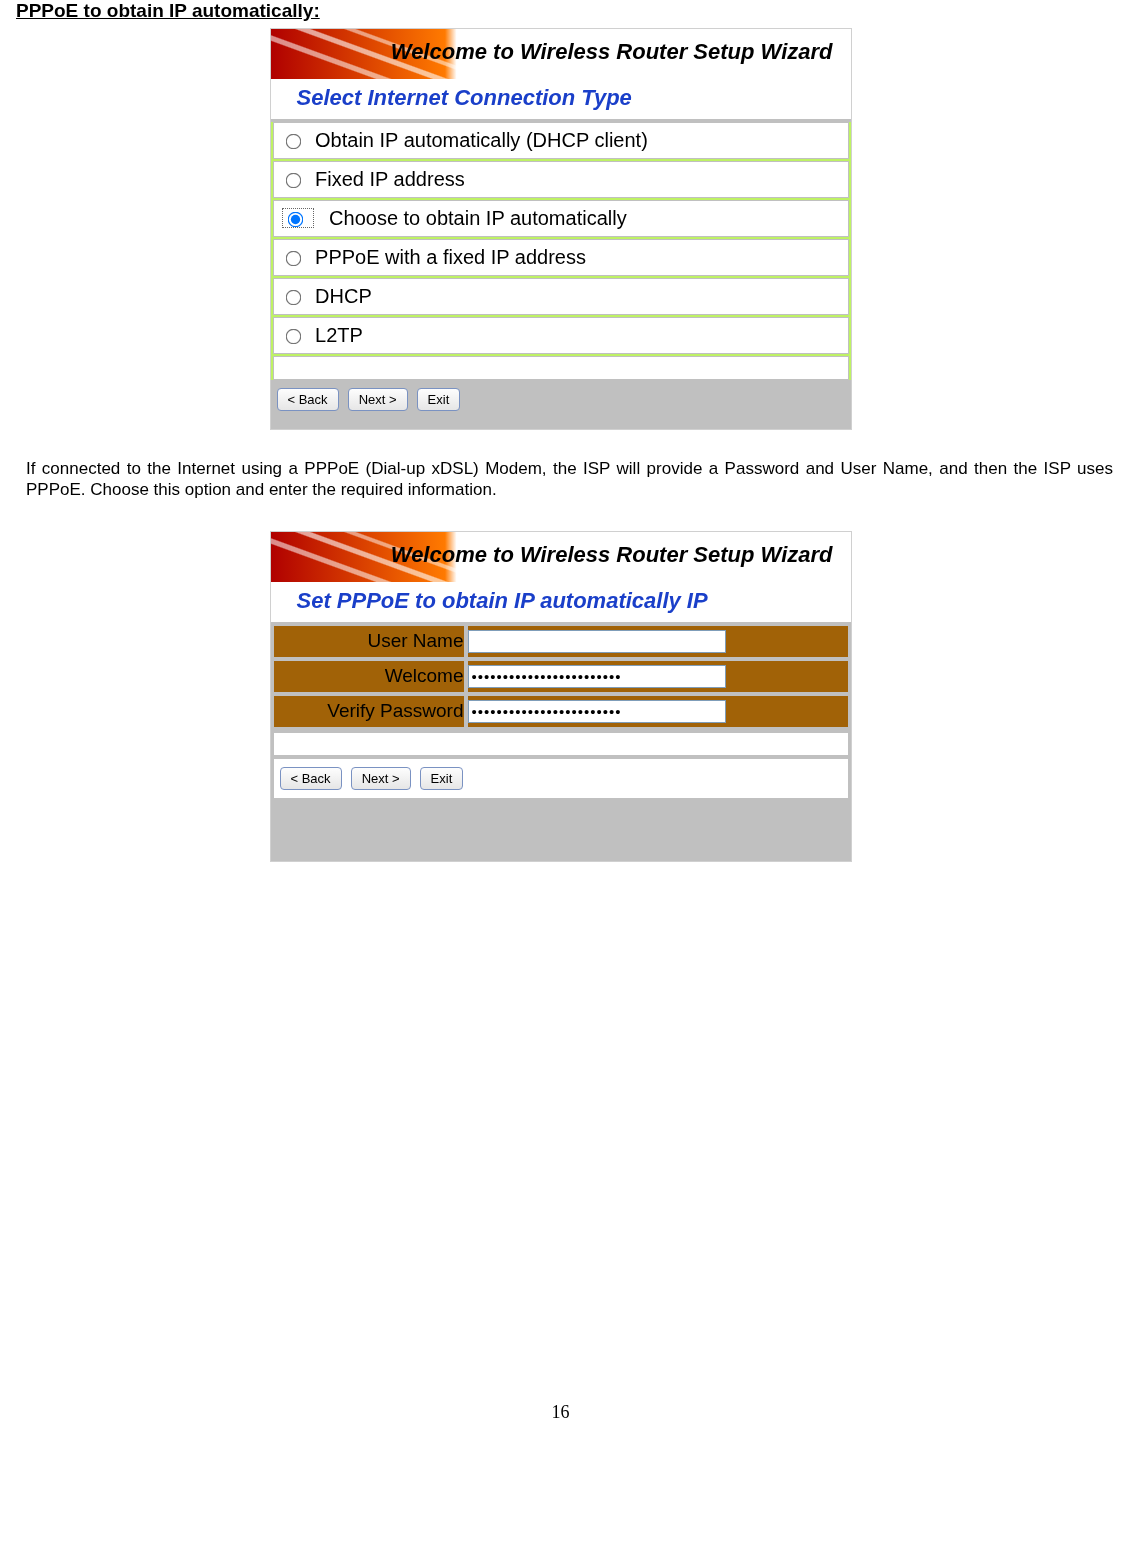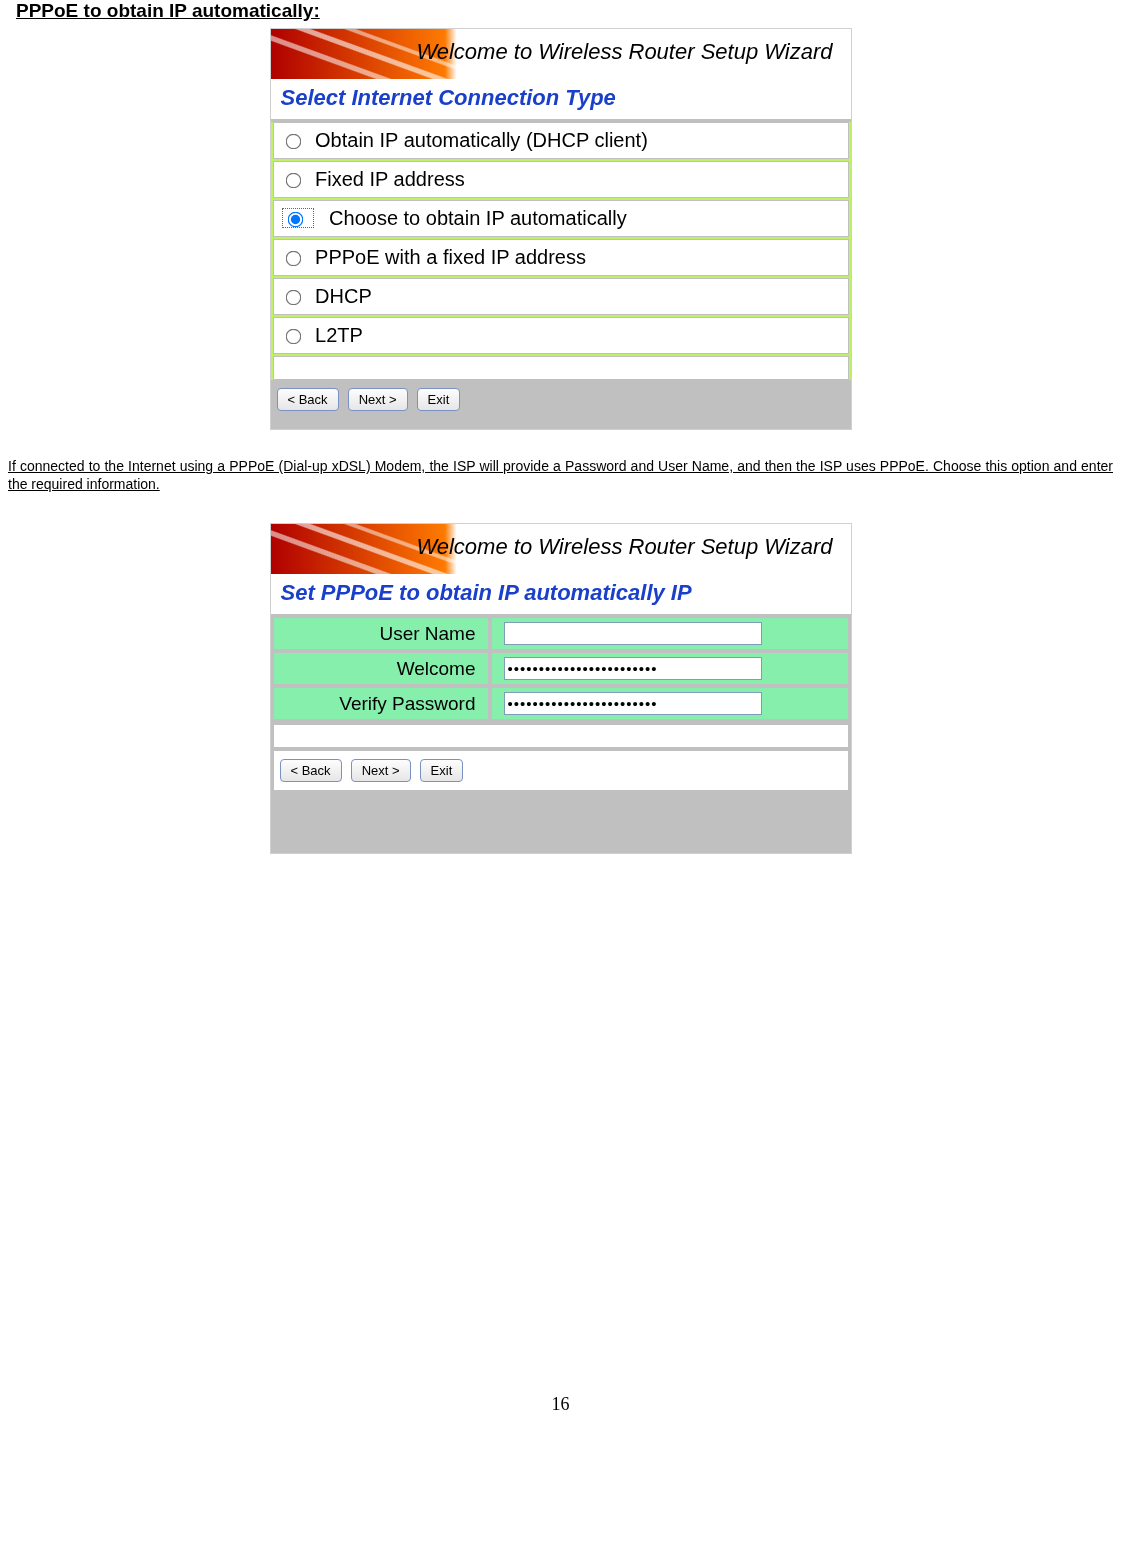--- a/index.html
+++ b/index.html
@@ -39,32 +39,32 @@
     width: 240px; height: 50px;
     background:
       linear-gradient(20deg, transparent 45%, rgba(255,255,255,.6) 46%, rgba(255,255,255,.6) 49%, transparent 50%),
       linear-gradient(20deg, transparent 58%, rgba(255,255,255,.5) 59%, rgba(255,255,255,.5) 61%, transparent 62%),
       linear-gradient(20deg, transparent 30%, rgba(255,255,255,.55) 31%, rgba(255,255,255,.55) 34%, transparent 35%);
   }
   .banner-text {
     position: absolute;
     right: 18px;
     top: 10px;
-    font-weight: normal;
+    font-weight: bold;
     font-style: italic;
     font-size: 22px;
     color: #000;
   }
   .section-header {
     background: #ffffff;
     color: #1a3fc9;
     font-style: italic;
     font-weight: bold;
     font-size: 22px;
-    padding: 6px 10px 8px 10px;
+    padding: 6px 10px 8px 26px;
     border-bottom: 1px solid #c0c0c0;
   }
   .radio-list {
     background: #bef264;
   }
   .radio-row {
     background: #fff;
     border: 1px solid #c0c0c0;
     margin: 2px;
     padding: 6px 8px;
@@ -102,23 +102,23 @@
     margin-right: 4px;
   }
 
   .form-table {
     border-collapse: separate;
     border-spacing: 2px;
     width: 100%;
     background: #c0c0c0;
   }
   .form-table td {
-    background: #86efac;
-    border: 1px solid #c0c0c0;
-    padding: 4px 12px;
+    background: #a16207;
+    border: 1px solid #c0c0c0;
+    padding: 4px 0;
     font-size: 19px;
   }
   .form-table td.label {
     text-align: right;
     width: 190px;
   }
   .form-table input[type=text],
   .form-table input[type=password] {
     width: 250px;
     font-size: 15px;
@@ -132,25 +132,24 @@
     border: 1px solid #c0c0c0;
     margin: 2px;
     padding: 8px 6px;
   }
   .bottom-space {
     background: #c0c0c0;
     height: 60px;
   }
 
   .body-text {
-    font-size: 14px;
+    font-size: 17px;
     text-align: justify;
-    margin: 8px 0 30px 0;
+    margin: 8px 0 30px 18px;
     line-height: 1.25;
-    text-decoration: underline;
   }
   .page-num {
     text-align: center;
     font-family: "Times New Roman", serif;
     font-size: 18px;
     margin-top: 520px;
   }
 </style>
 </head>
 <body>

